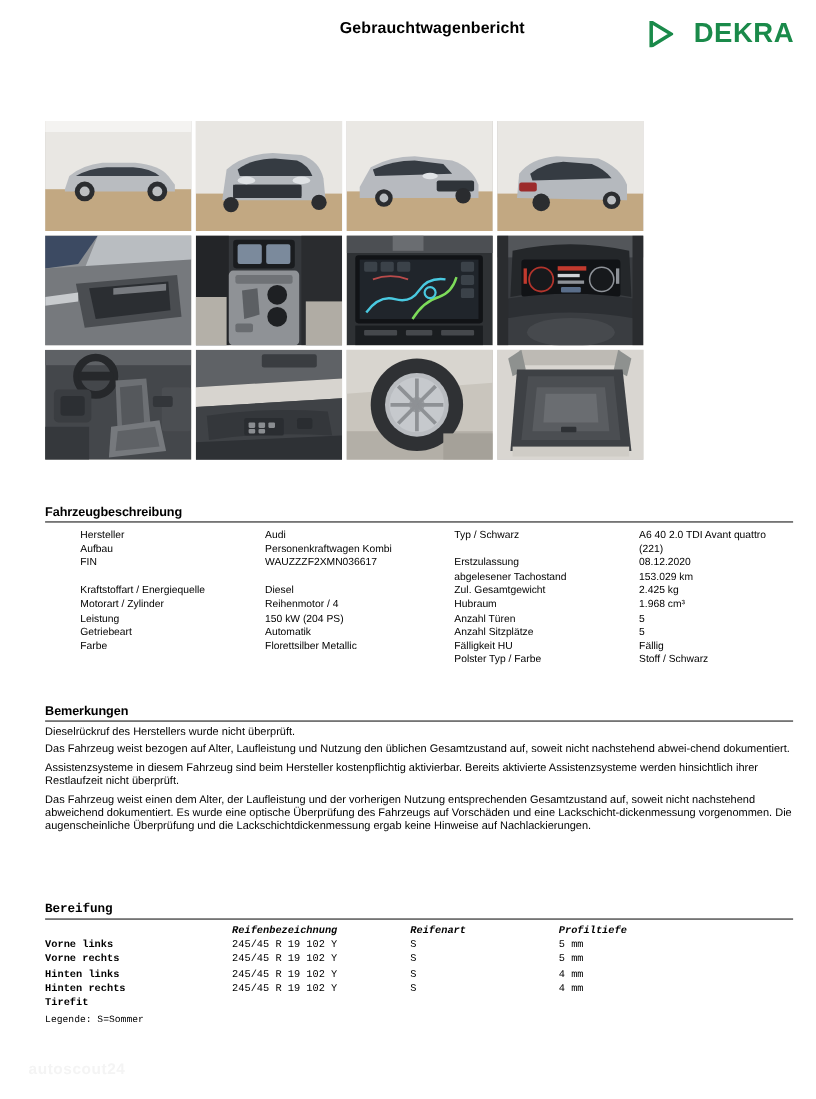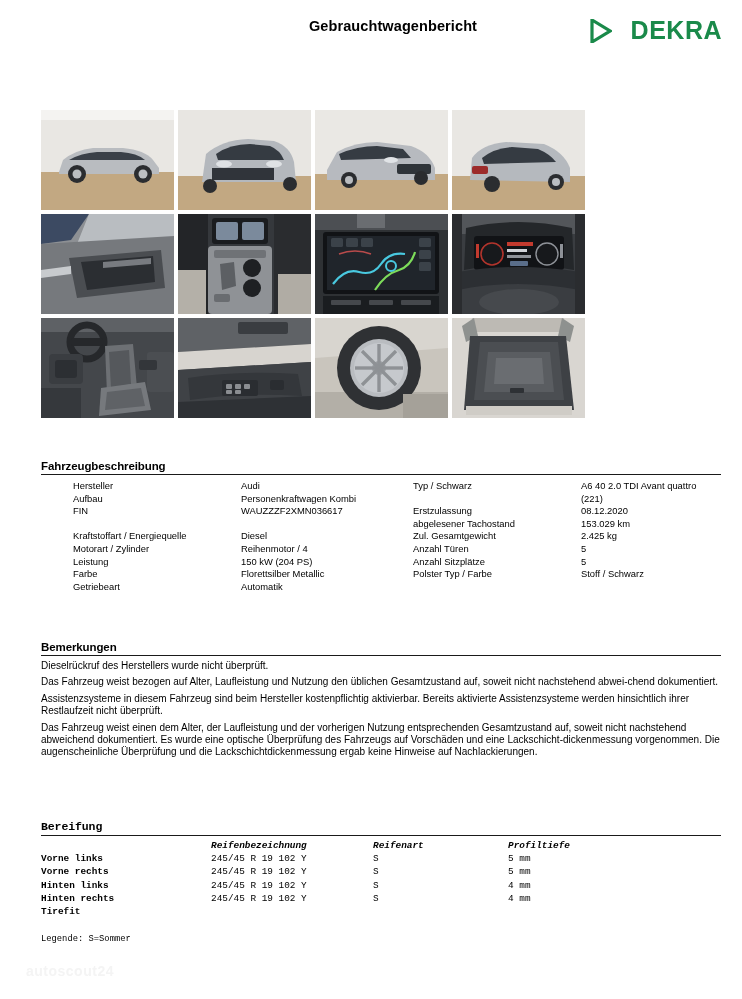--- a/index.html
+++ b/index.html
@@ -126,21 +126,21 @@
     line-height: 13.2px;
   }
   .tire-head { font-style: italic; font-weight: bold; }
   .tire-c0 { width: 170px; flex: none; font-weight: bold; }
   .tire-c1 { width: 162px; flex: none; }
   .tire-c2 { width: 135px; flex: none; }
   .tire-c3 { flex: 1; }
   .tire-head .tire-c0 { font-weight: bold; }
   .tire-legend {
     font-size: 8.8px;
-    margin-top: 16px;
+    margin-top: 4px;
   }
 
   
   .watermark {
     position: absolute;
     left: 26px;
     top: 963px;
     font-size: 14px;
     font-weight: bold;
     letter-spacing: 0.5px;
@@ -403,27 +403,27 @@
       </div>
       <div class="desc-row">
         <span class="desc-label">Motorart / Zylinder</span>
         <span class="desc-value">Reihenmotor / 4</span>
       </div>
       <div class="desc-row">
         <span class="desc-label">Leistung</span>
         <span class="desc-value">150 kW (204 PS)</span>
       </div>
       <div class="desc-row">
+        <span class="desc-label">Getriebeart</span>
+        <span class="desc-value">Automatik</span>
+      </div>
+      <div class="desc-row">
         <span class="desc-label">Farbe</span>
         <span class="desc-value">Florettsilber Metallic</span>
       </div>
-      <div class="desc-row">
-        <span class="desc-label">Getriebeart</span>
-        <span class="desc-value">Automatik</span>
-      </div>
     </div>
 
     <div class="desc-col">
       <div class="desc-row">
         <span class="desc-label">Typ / Schwarz</span>
         <span class="desc-value">A6 40 2.0 TDI Avant quattro</span>
       </div>
       <div class="desc-row">
         <span class="desc-label"></span>
         <span class="desc-value">(221)</span>
@@ -434,26 +434,34 @@
       </div>
       <div class="desc-row">
         <span class="desc-label">abgelesener Tachostand</span>
         <span class="desc-value">153.029 km</span>
       </div>
       <div class="desc-row">
         <span class="desc-label">Zul. Gesamtgewicht</span>
         <span class="desc-value">2.425 kg</span>
       </div>
       <div class="desc-row">
+        <span class="desc-label">Hubraum</span>
+        <span class="desc-value">1.968 cm³</span>
+      </div>
+      <div class="desc-row">
         <span class="desc-label">Anzahl Türen</span>
         <span class="desc-value">5</span>
       </div>
       <div class="desc-row">
         <span class="desc-label">Anzahl Sitzplätze</span>
         <span class="desc-value">5</span>
+      </div>
+      <div class="desc-row">
+        <span class="desc-label">Fälligkeit HU</span>
+        <span class="desc-value">Fällig</span>
       </div>
       <div class="desc-row">
         <span class="desc-label">Polster Typ / Farbe</span>
         <span class="desc-value">Stoff / Schwarz</span>
       </div>
     </div>
 
   </div>
 </div>
 

